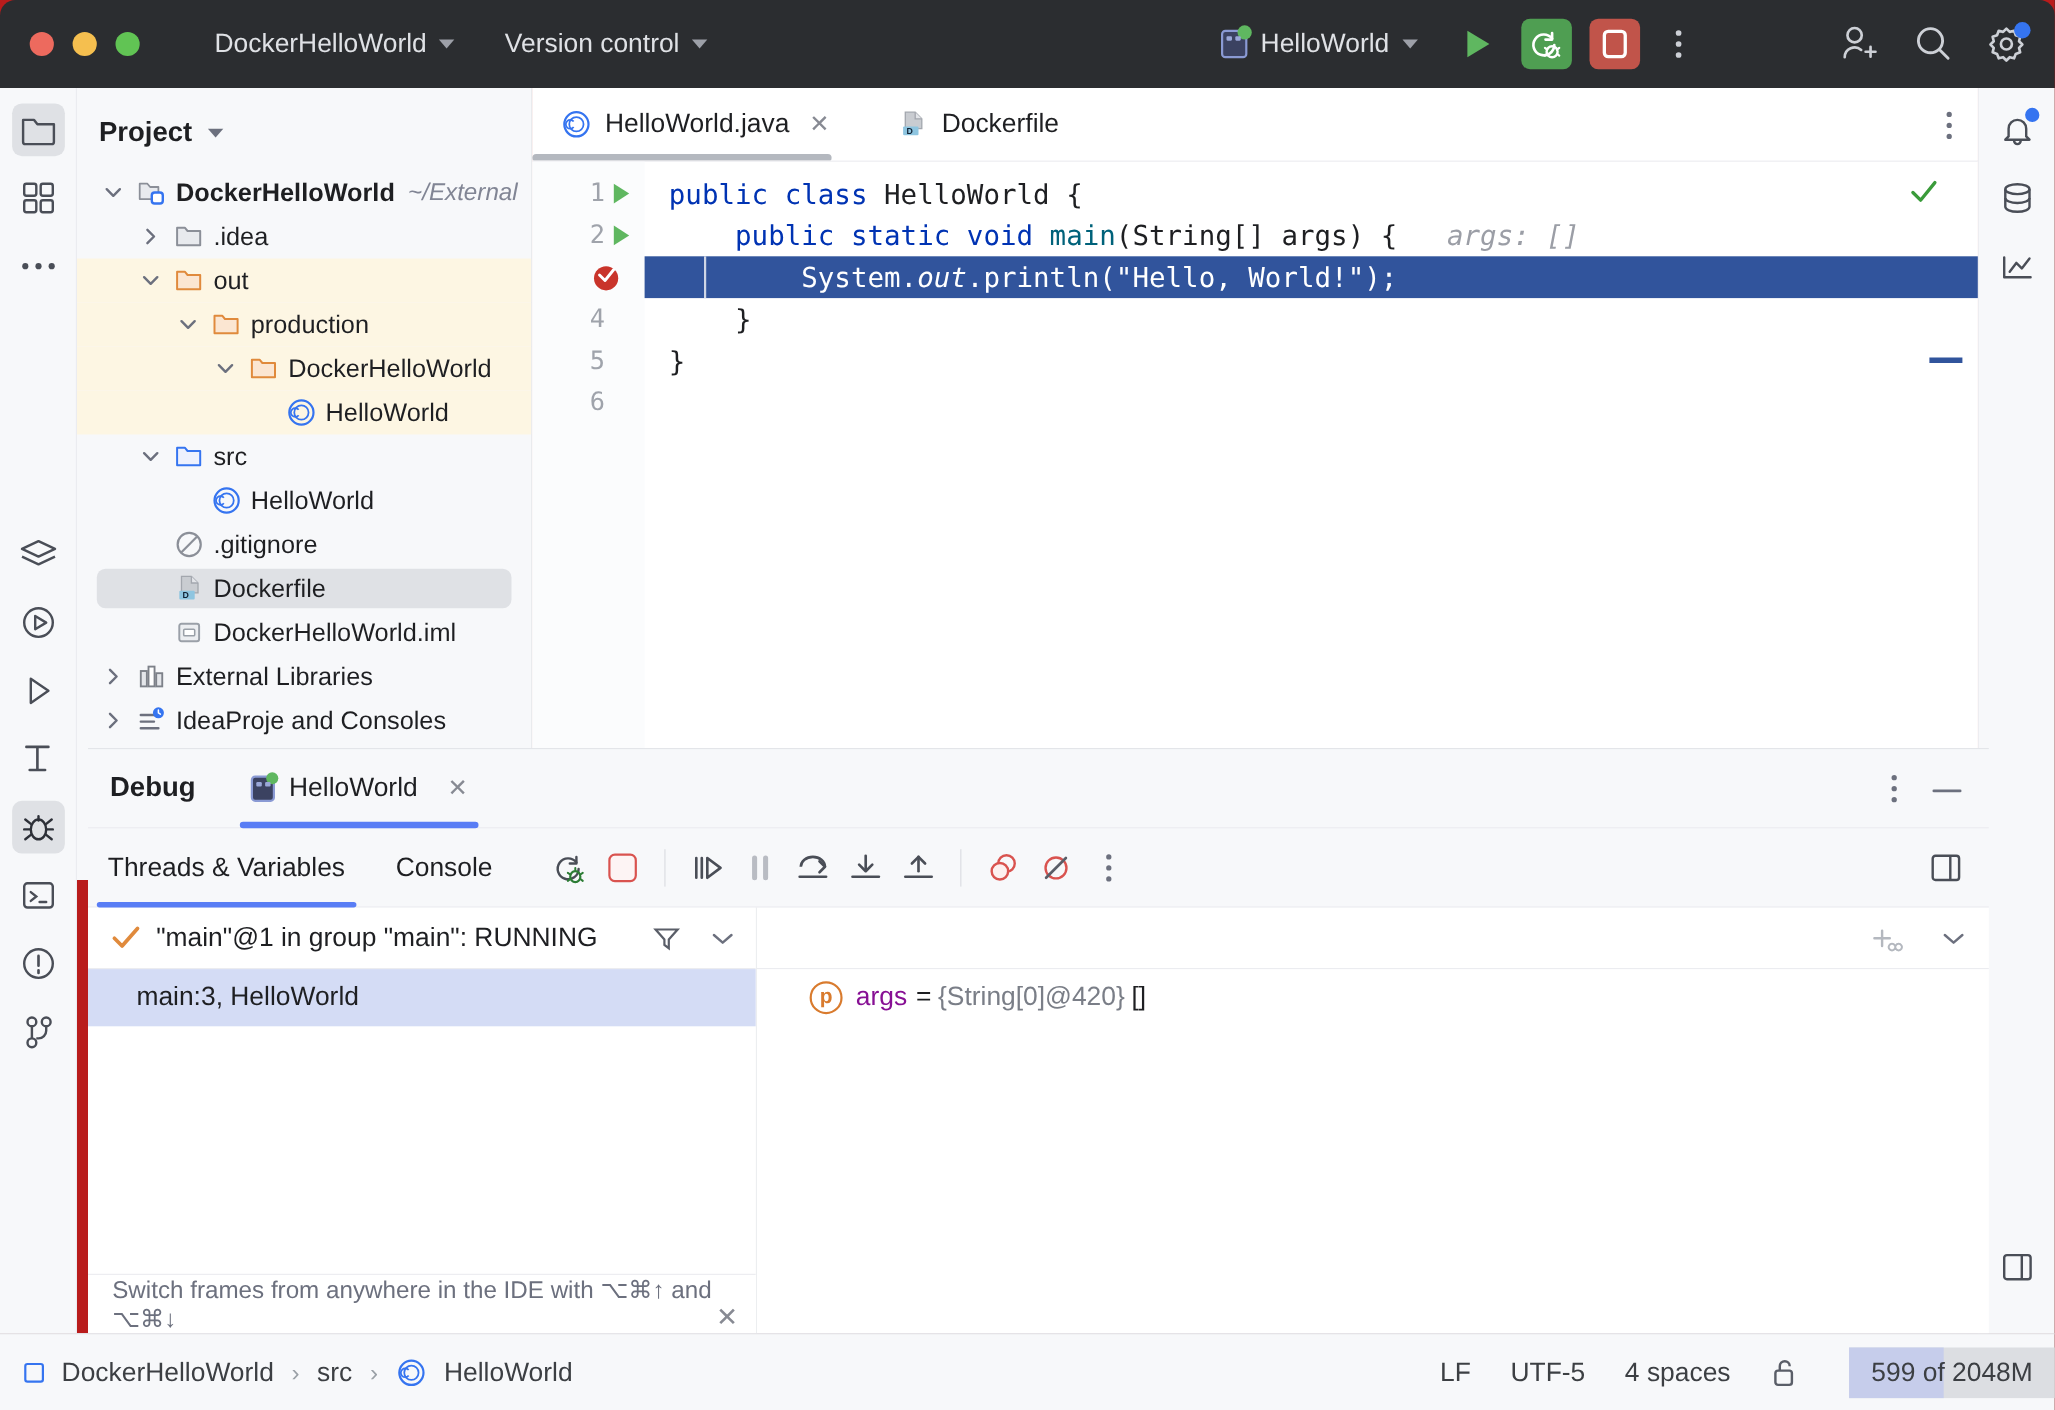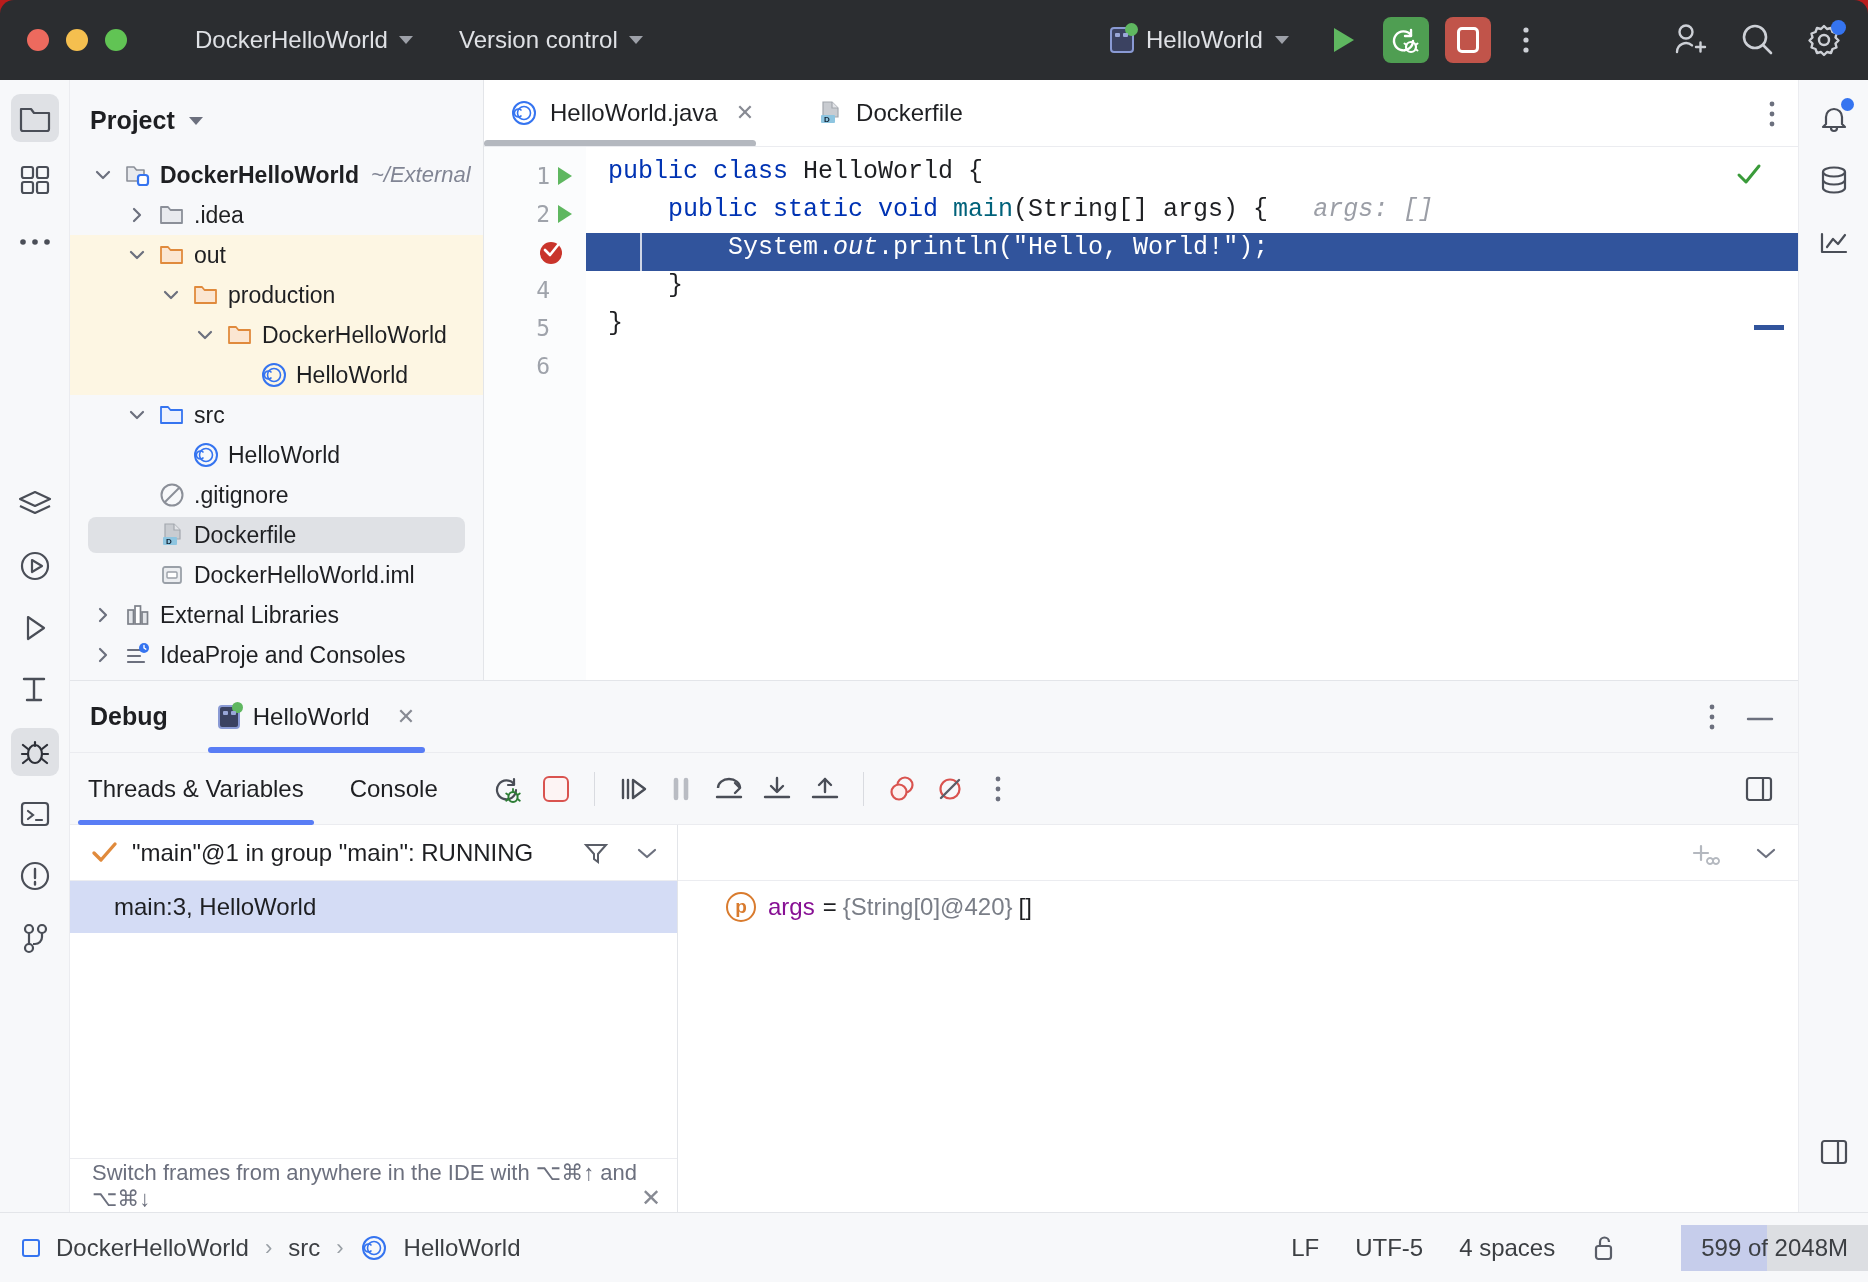--- a/index.html
+++ b/index.html
@@ -97,35 +97,35 @@
   .etab{ display:flex; align-items:center; gap:12px; height:66px; padding:0 14px 0 26px; font-size:24px; color:#1e1f22; }
   .etab .x{ color:#878a93; font-size:22px; margin-left:6px; }
   .tab-more{ position:absolute; right:22px; top:20px; }
   .tab-scroll{ position:absolute; left:0; top:60px; width:272px; height:7px; background:#b4b8bf; border-radius:4px; }
   .editor-body{ position:relative; flex:1; display:flex; background:#fff; border-top:1px solid #ebecf0; }
   .gutter{ width:102px; background:#fbfcfd; position:relative; flex:none; }
   .gline{ position:absolute; right:0; width:102px; height:38px; display:flex; align-items:center; justify-content:flex-end; }
   .lnum{ color:#9fa3ab; font-family:"DejaVu Sans Mono", monospace; font-size:23px; padding-right:8px; }
   .runmark{ width:0;height:0;border-left:14px solid #5fb760;border-top:9px solid transparent;border-bottom:9px solid transparent; margin-right:14px; }
   .code{ flex:1; position:relative; font-family:"DejaVu Sans Mono", monospace; font-size:25px; }
-  .cline{ position:absolute; left:0; right:0; height:38px; display:flex; align-items:flex-start; white-space:pre;font-family:Liberation Mono, monospace; }
+  .cline{ position:absolute; left:0; right:0; height:38px; display:flex; align-items:center; white-space:pre; }
   .cline.current{ background:#31549c; color:#fff; }
   .cline .caretbar{ position:absolute; left:54px; top:0; bottom:0; width:2px; background:#cfd6e6; }
   .kw{ color:#0033b3; }
   .ty{ color:#1e1f22; }
   .mth{ color:#00627a; }
   .str{ color:#067d17; }
   .fld{ color:#1e1f22; font-style:italic; }
   .hint{ color:#9b9ea6; font-style:italic; }
   .checkok{ position:absolute; right:34px; top:12px; }
   .scrollmark{ position:absolute; right:14px; top:178px; width:30px; height:5px; background:#31549c; }
 
   
   .debug{
-    position:absolute; left:70px; top:680px; width:1728px; height:532px;
+    position:absolute; left:80px; top:680px; width:1728px; height:532px;
     background:#f7f8fa; border-top:1px solid #e3e5e9;
     display:flex; flex-direction:column;
   }
   .dbg-header{ height:72px; display:flex; align-items:center; position:relative; border-bottom:1px solid #ebecf0;}
   .dbg-title{ font-size:25px; font-weight:bold; margin-left:20px; }
   .dbg-tab{ margin-left:40px; display:flex; align-items:center; gap:13px; font-size:24px; position:relative; height:72px; padding:0 10px;}
   .dbg-tab-underline{ position:absolute; left:0; right:0; bottom:0; height:6px; background:#597df5; border-radius:3px; }
   .dbg-hdr-right{ position:absolute; right:22px; display:flex; align-items:center; gap:28px; }
 
   .dbg-toolbar{ height:72px; display:flex; align-items:center; position:relative; border-bottom:1px solid #ebecf0; }
@@ -156,21 +156,21 @@
 
   
   .status{
     position:absolute; left:0; bottom:0; width:1868px; height:70px;
     background:#f7f8fa; border-top:1px solid #e3e5e9;
     display:flex; align-items:center; font-size:24px; color:#3c3f43;
   }
   .crumbs{ display:flex; align-items:center; gap:16px; margin-left:22px; }
   .crumb-sep{ color:#9aa0a6; font-size:22px; }
   .status-right{ position:absolute; right:0; top:0; height:70px; display:flex; align-items:center; gap:36px; padding-right:0; }
-  .mem{ position:relative; height:46px; display:flex; align-items:center; padding:0 20px; background:#dcdee2; margin-left:28px;}
+  .mem{ position:relative; height:46px; display:flex; align-items:center; padding:0 20px; background:#dcdee2; margin-left:10px;}
   .mem .fill{ position:absolute; left:0; top:0; bottom:0; width:86px; background:#c6cdeb; }
   .mem span{ position:relative; }
 </style>
 </head>
 <body>
 
 <div class="app">
 
   <div class="titlebar">
     <div class="traffic">

